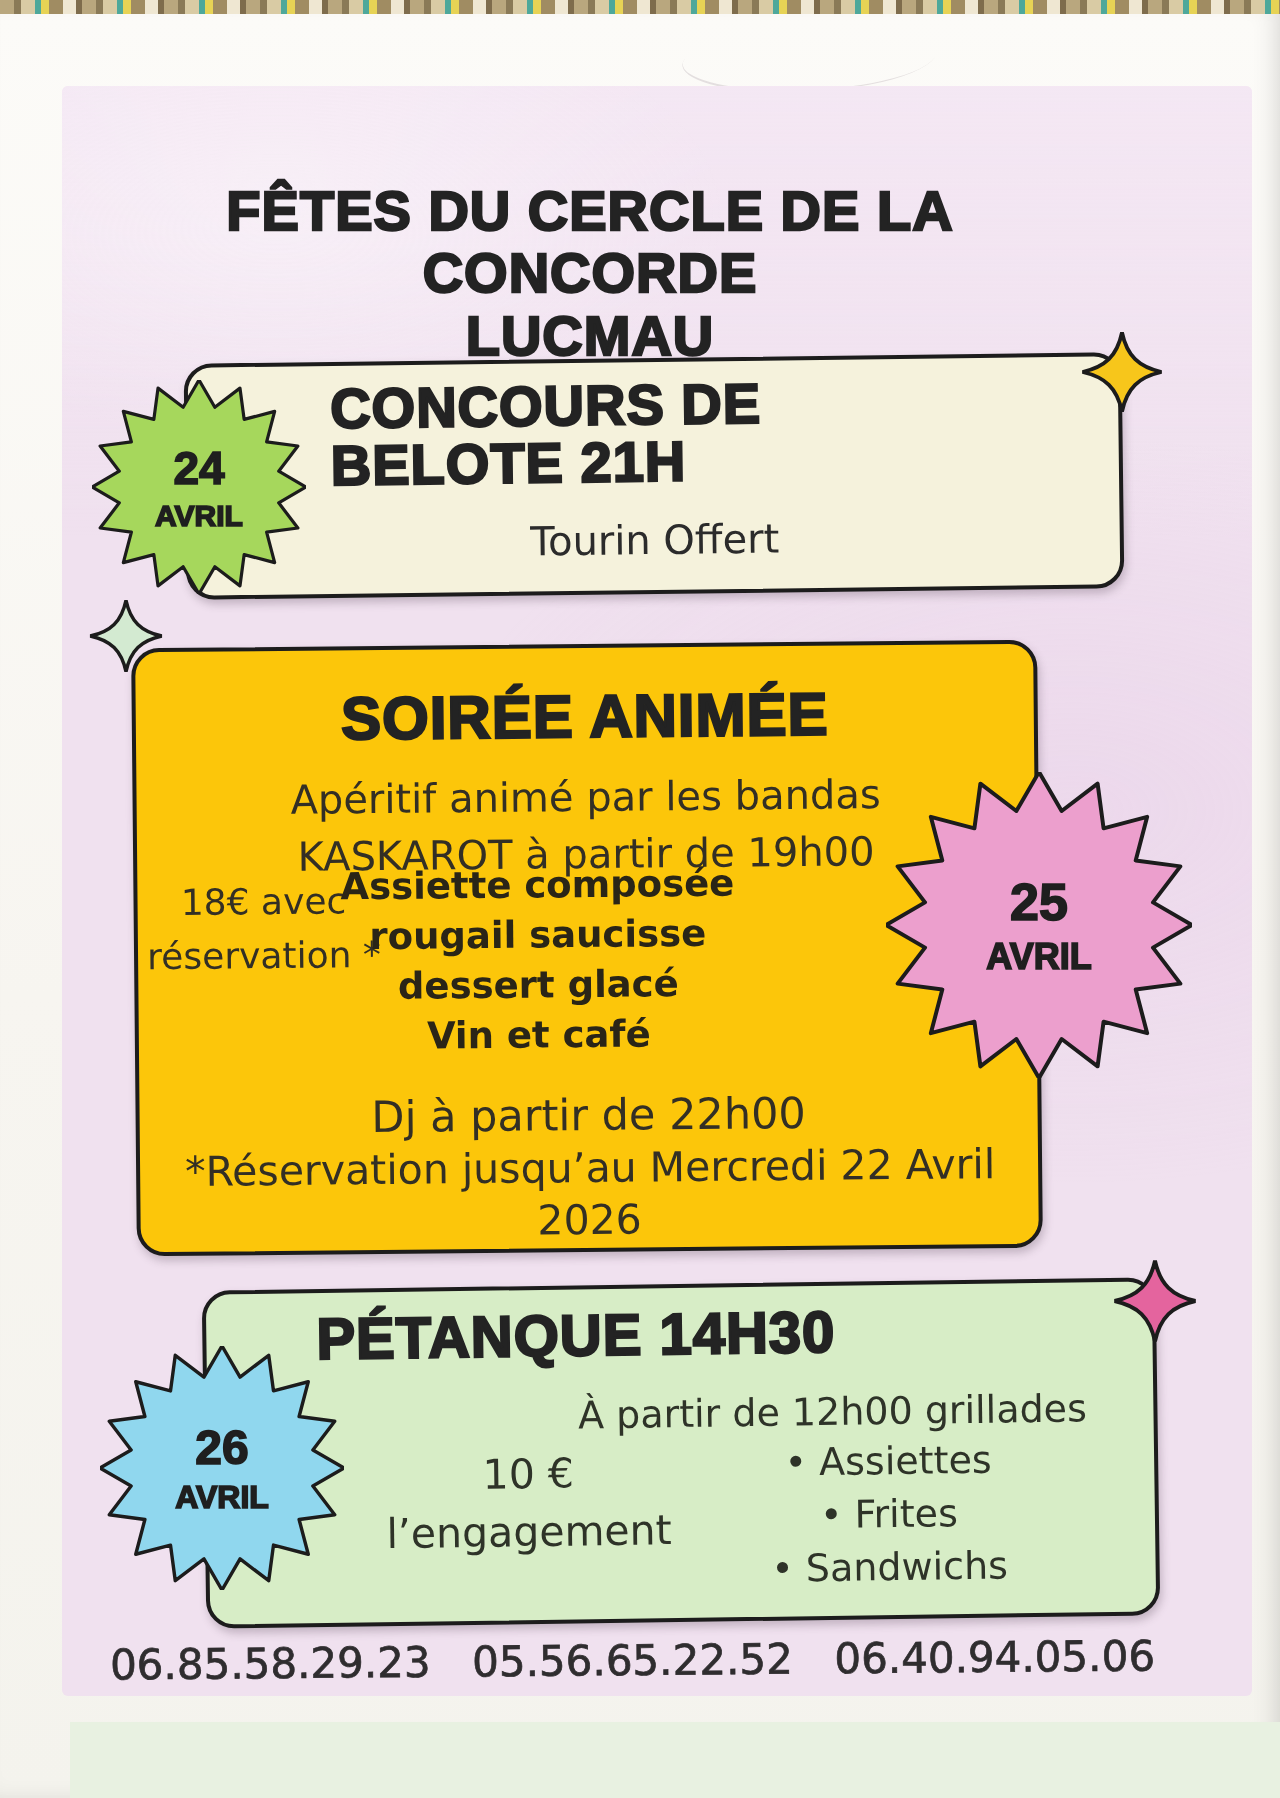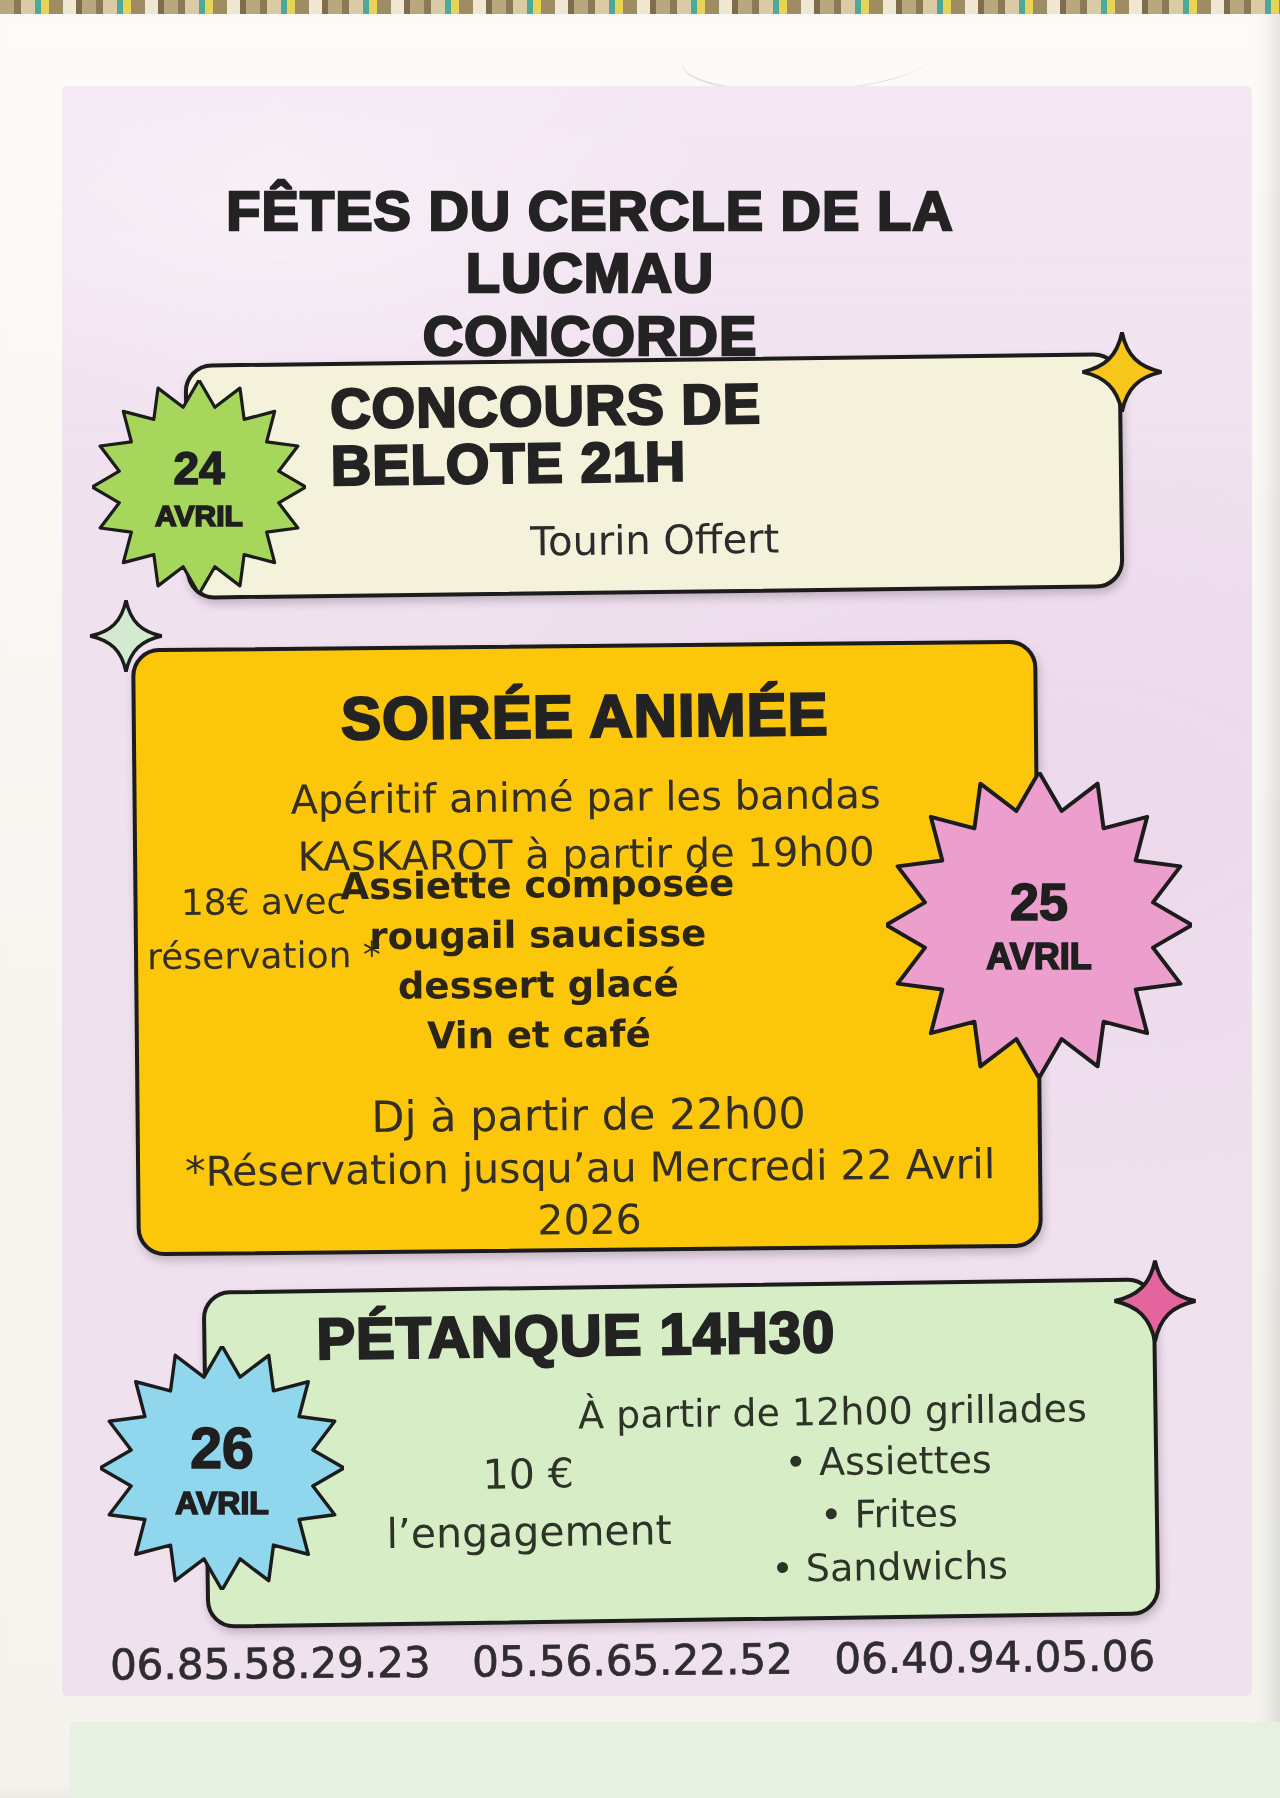--- a/index.html
+++ b/index.html
@@ -54,21 +54,21 @@
   .c3-menu{position:absolute;left:470px;top:150px;width:420px;text-align:center;font-size:38px;line-height:53px;color:#2e3328;}
 
   .badge{position:absolute;}
   .badge svg{position:absolute;inset:0;width:100%;height:100%;}
   .badge-text{position:absolute;inset:0;display:flex;flex-direction:column;align-items:center;justify-content:center;gap:4px;}
   .b1{left:92px;top:380px;width:214px;height:214px;}
   .b1 .badge-day{font-size:46px;} .b1 .badge-month{font-size:30px;}
   .b2{left:886px;top:772px;width:306px;height:306px;text-align:right;}
   .b2 .badge-day{font-size:52px;} .b2 .badge-month{font-size:36px;}
   .b3{left:100px;top:1346px;width:244px;height:244px;}
-  .b3 .badge-day{font-size:57px;} .b3 .badge-month{font-size:32px;}
+  .b3 .badge-day{font-size:48px;} .b3 .badge-month{font-size:32px;}
 
   .sparkle{position:absolute;}
   .sp-yellow{left:1080px;top:330px;width:84px;height:84px;}
   .sp-mint{left:88px;top:598px;width:76px;height:76px;}
   .sp-pink{left:1112px;top:1258px;width:86px;height:86px;}
 
   .phones{position:absolute;left:110px;top:1636px;width:1045px;display:flex;justify-content:space-between;
     font-size:42px;color:#2f2d2f;-webkit-text-stroke:0.7px #2f2d2f;transform:rotate(-0.5deg);}
 </style>
 </head>
@@ -77,22 +77,22 @@
 <div class="canvas">
   <div class="confetti"></div>
   <div class="paper"></div>
   <div class="scribble"></div>
   <div class="pink" style="background: rgb(240, 225, 239);"></div>
   <div class="pink-overlay"></div>
   <div class="bottom-strip" style="background: rgb(232, 241, 225);"></div>
 
   <h1 class="poster-title heavy">
     <div>FÊTES DU CERCLE DE LA</div>
+    <div>CONCORDE</div>
     <div>LUCMAU</div>
-    <div>CONCORDE</div>
   </h1>
 
   <section class="card card1" style="background: rgb(245, 242, 220);">
     <div class="card1-title heavy">
       <div>CONCOURS DE</div>
       <div>BELOTE 21H</div>
     </div>
     <div class="card1-sub">Tourin Offert</div>
   </section>
 

